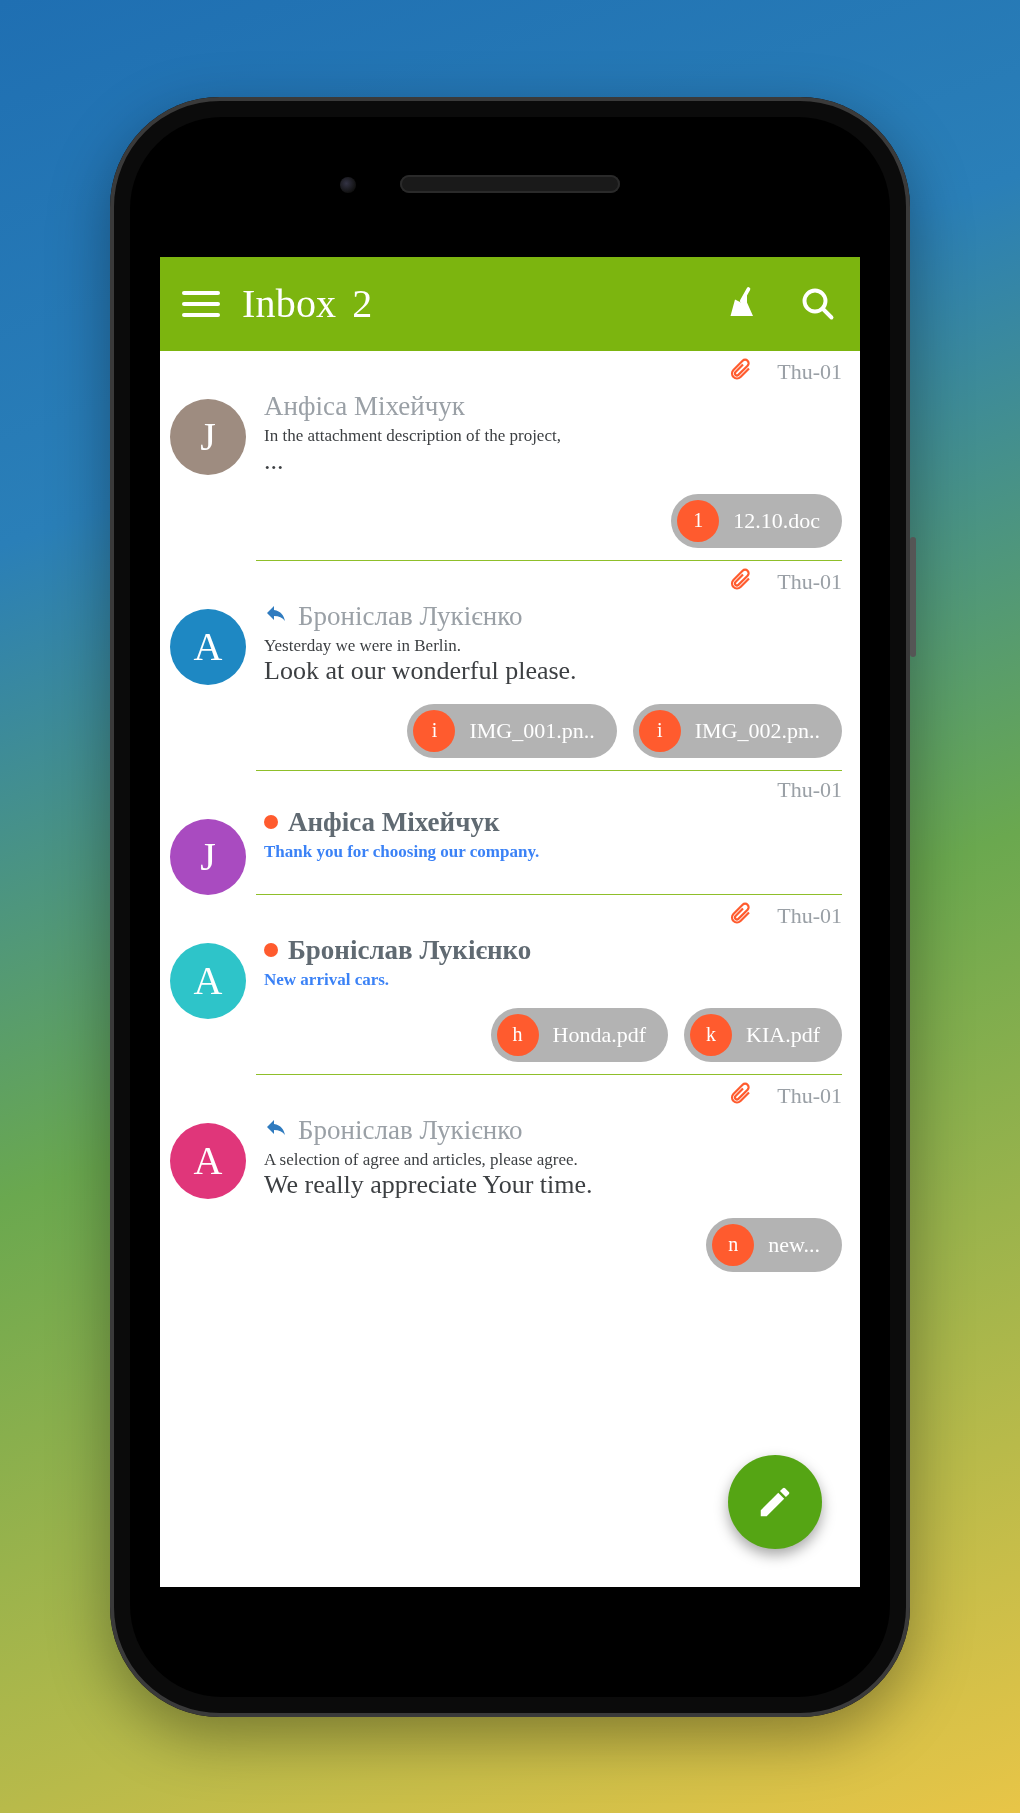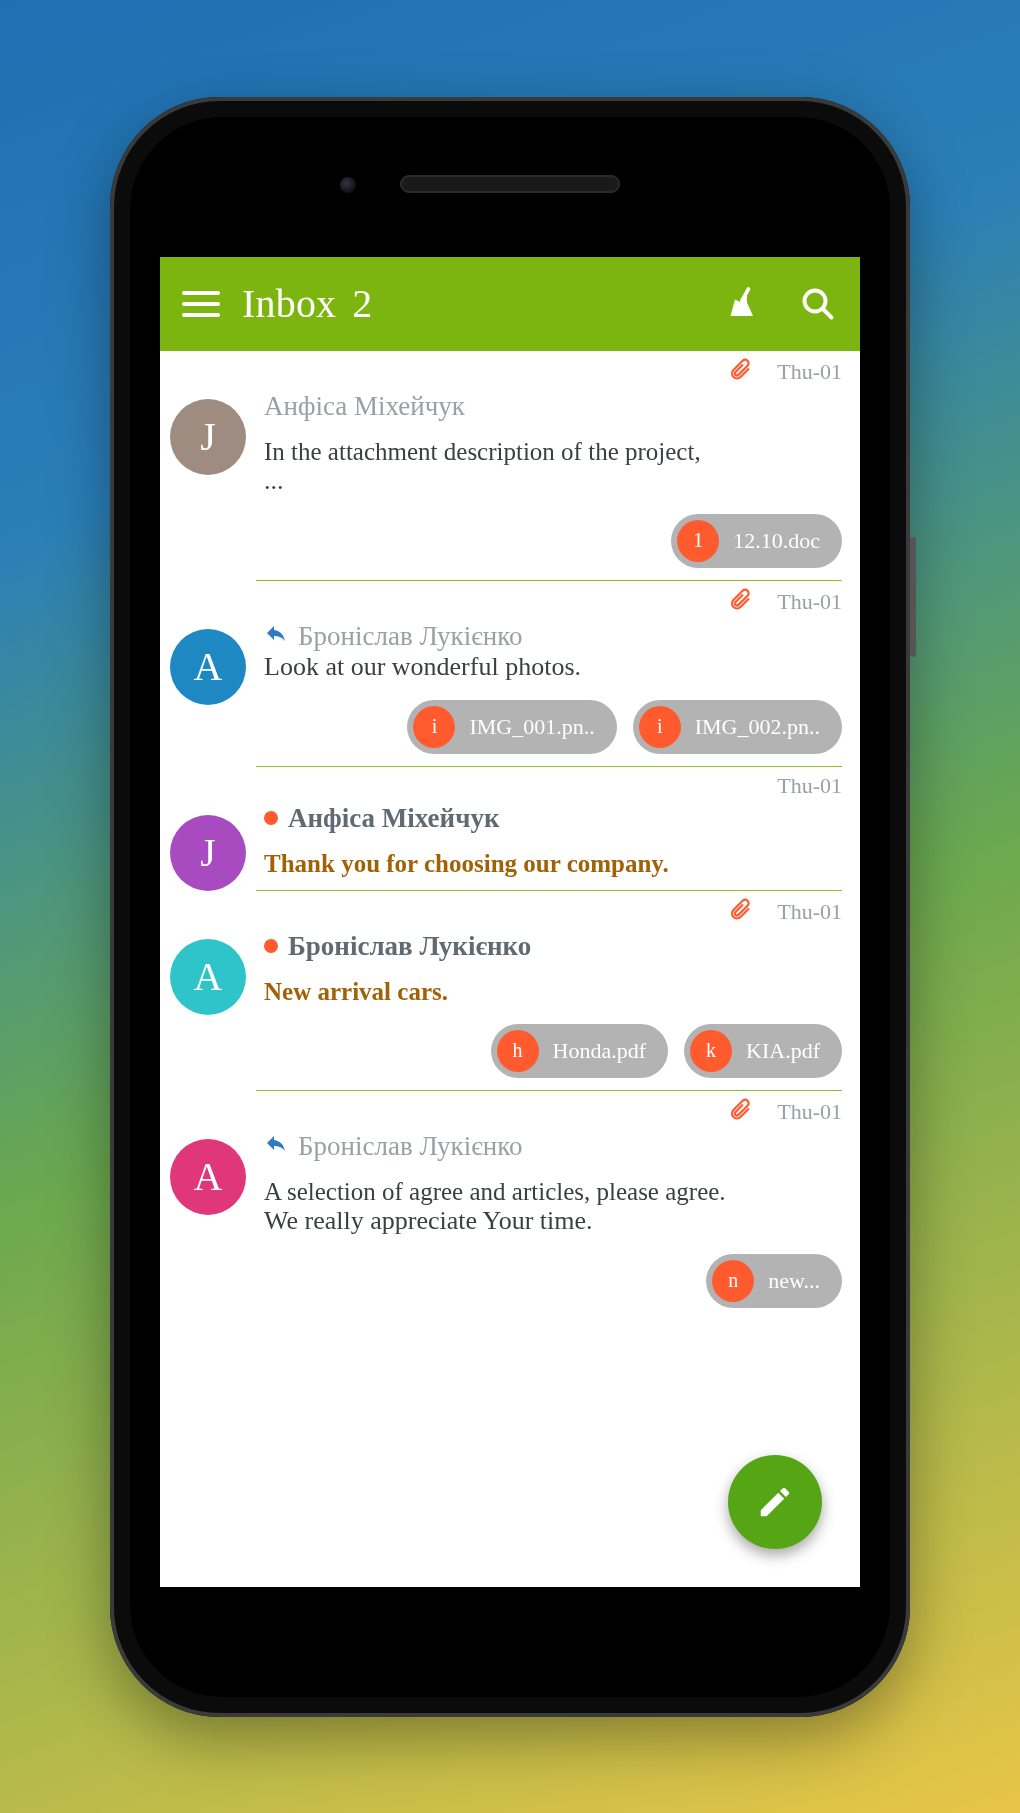--- a/index.html
+++ b/index.html
@@ -99,22 +99,22 @@
   .avatar-col { width: 96px; display: flex; align-items: flex-start; justify-content: center; padding-top: 48px; }
   .avatar {
     width: 76px; height: 76px; border-radius: 50%;
     color: #fff; font-size: 40px; font-weight: 400;
     display: flex; align-items: center; justify-content: center;
   }
   .sender-row { display: flex; align-items: center; gap: 10px; color: #9aa0a6; font-size: 27px; margin-top: 2px; }
   .sender-row.bold { color: #606a72; font-weight: 700; }
   .unread-dot { width: 14px; height: 14px; border-radius: 50%; background: #ff5b2e; flex: 0 0 auto; }
   .reply-arrow svg { width: 24px; height: 24px; fill: #2f7bbf; }
-  .line1 { color: #3c3f42; font-size: 25px; margin-top: 16px; }
-  .line1.bold { font-weight: 700; color: #a16207; }
+  .line1 { color: #3c3f42; font-size: 17px; margin-top: 4px; }
+  .line1.bold { font-weight: 700; color: #3b82f6; }
   .line2 { color: #3c3f42; font-size: 26px; }
   .chips { display: flex; gap: 16px; justify-content: flex-end; margin-top: 18px; flex-wrap: wrap; }
   .chip {
     background: #b3b3b3;
     color: #fff;
     border-radius: 30px;
     height: 54px;
     display: flex; align-items: center;
     padding: 0 22px 0 6px;
     gap: 14px;
@@ -213,21 +213,22 @@
                     <path d="M21 11.5l-8.5 8.5a5 5 0 0 1-7.07-7.07l9.19-9.19a3.5 3.5 0 0 1 4.95 4.95l-9.19 9.19a2 2 0 0 1-2.83-2.83L15 7.5"></path>
                   </svg></span>
                 <span>Thu-01</span>
               </div>
               <div class="sender-row">
                 <span class="reply-arrow"><svg viewBox="0 0 24 24">
                     <path d="M10 9V5l-7 7 7 7v-4.1c5 0 8.5 1.6 11 5.1-1-5-4-10-11-11z"></path>
                   </svg></span>
                 <span>Броніслав Лукієнко</span>
               </div>
-              <div class="line2">Look at our wonderful photos.</div>
+              <div class="line1">Yesterday we were in Berlin.</div>
+              <div class="line2">Look at our wonderful please.</div>
               <div class="chips">
                 <div class="chip">
                   <span class="chip-bullet">i</span>
                   <span>IMG_001.pn..</span>
                 </div>
                 <div class="chip">
                   <span class="chip-bullet">i</span>
                   <span>IMG_002.pn..</span>
                 </div>
               </div>

